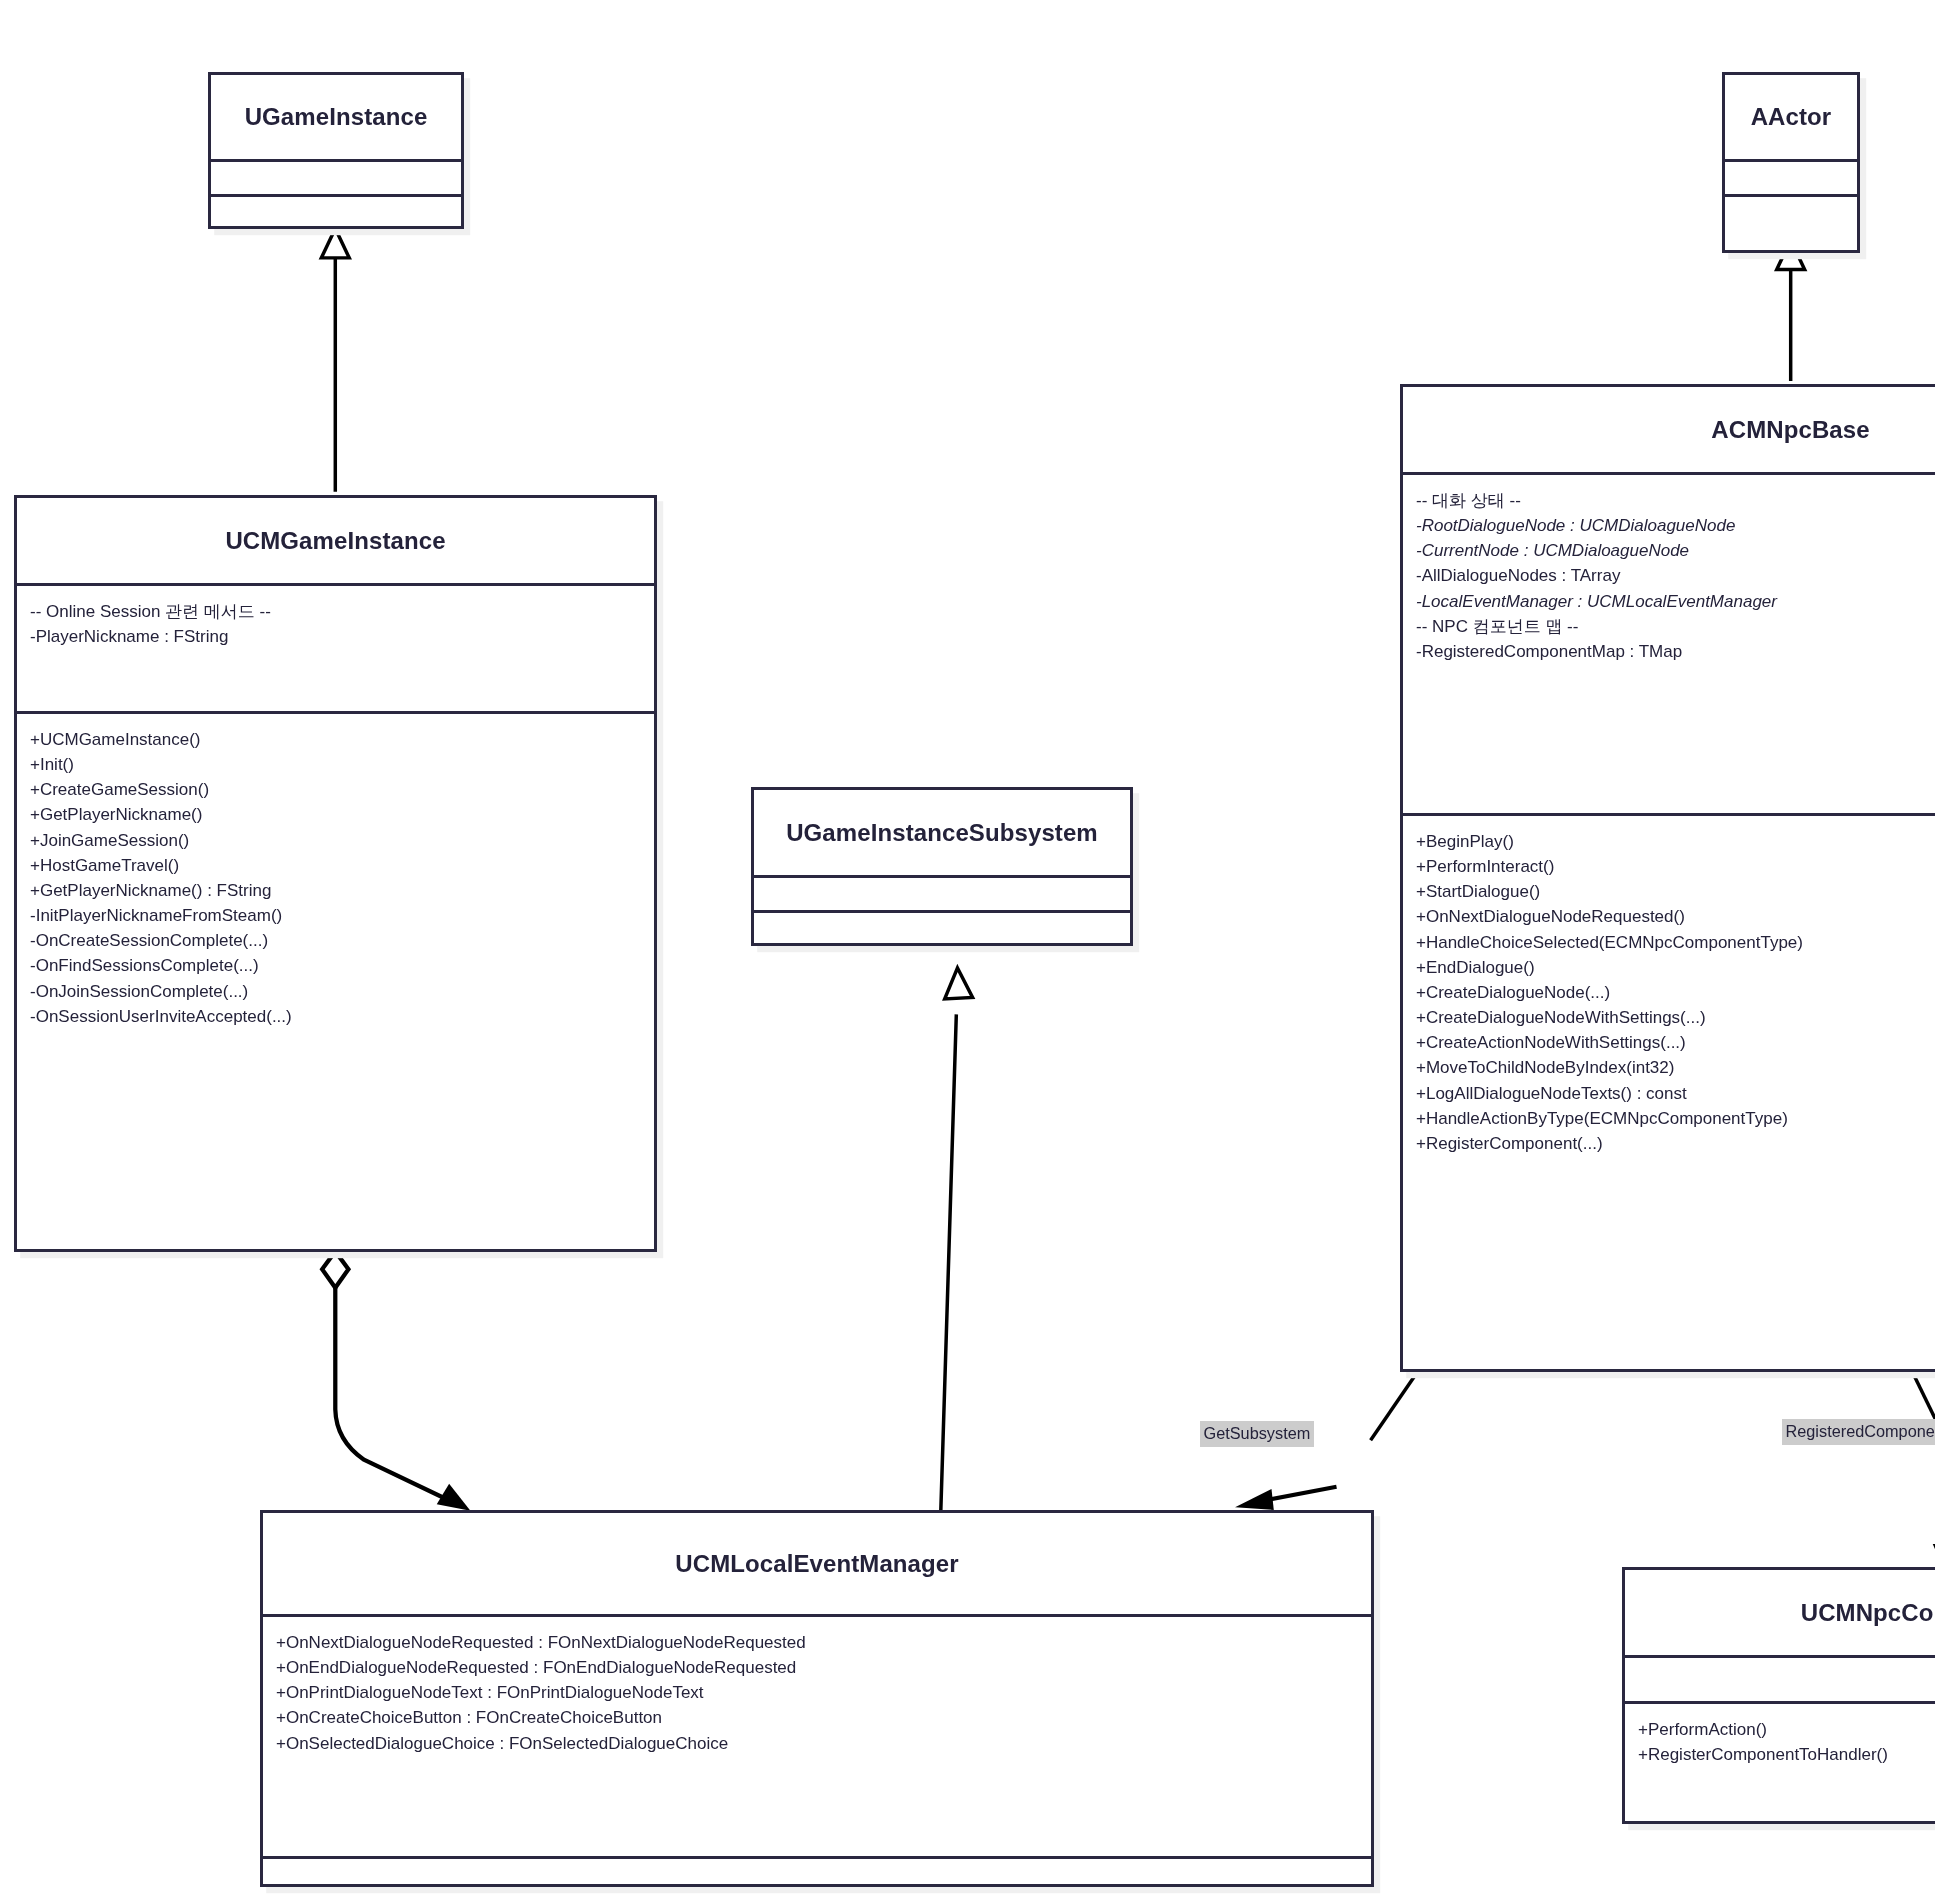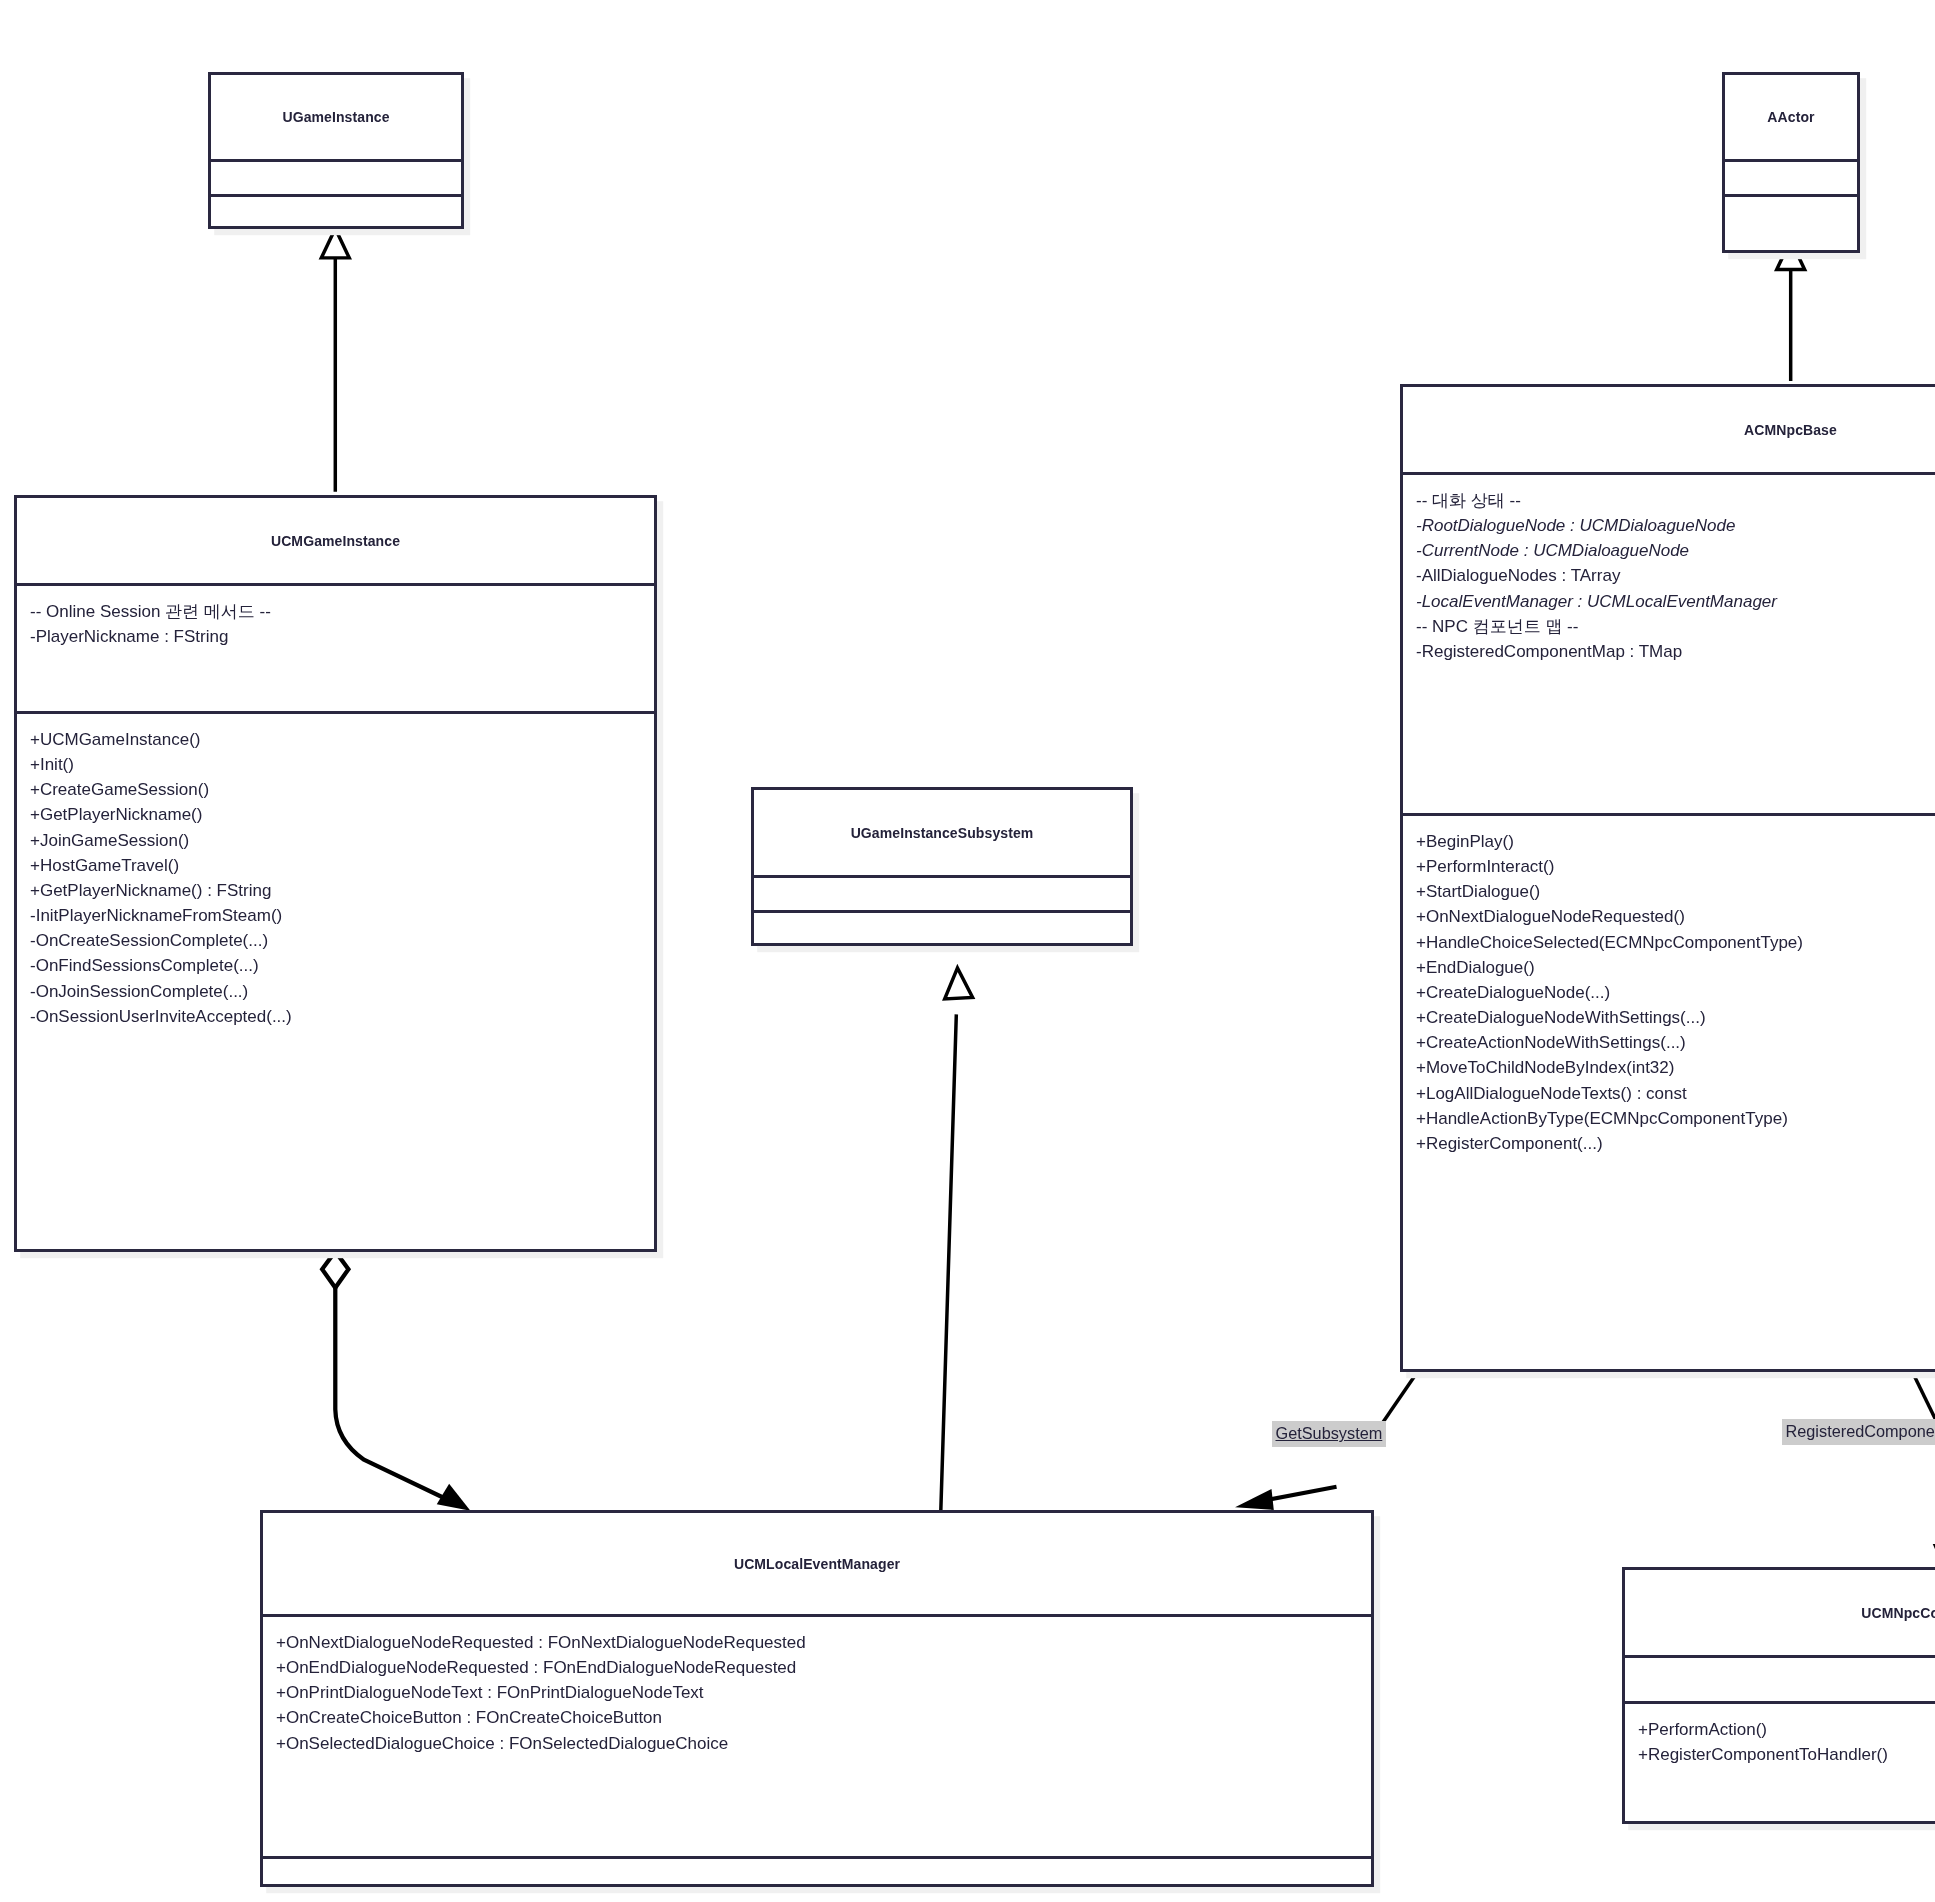--- a/index.html
+++ b/index.html
@@ -44,21 +44,21 @@
   .uml-compartment:last-child {
     border-bottom: none;
   }
   .uml-title {
     display: flex;
     align-items: center;
     justify-content: center;
     text-align: center;
     font-weight: bold;
     color: #24223a;
-    font-size: 14px;
+    font-size: 24px;
     letter-spacing: 0.1px;
     padding: 0 11px;
   }
   .uml-lines {
     padding: 13px 13px 13px 13px;
     color: #24223a;
     font-size: 17px;
     line-height: 1.48;
   }
   .uml-lines .row {
@@ -230,18 +230,18 @@
 
   <div class="uml-class" style="left:1622px; top:1567px; width:650px; height:257px;">
     <div class="uml-compartment uml-title" style="height:88px;">UCMNpcComponentBase</div>
     <div class="uml-compartment uml-empty" style="height:46px;"></div>
     <div class="uml-compartment uml-lines" style="height:116px;">
         <div class="row">+PerformAction()</div>
         <div class="row">+RegisterComponentToHandler()</div>
       </div>
   </div>
 
-  <div class="edge-label" style="left:1272px; top:1421px;text-decoration:underline;">GetSubsystem</div>
+  <div class="edge-label" style="left:1200px; top:1421px;">GetSubsystem</div>
 
   <div class="edge-label" style="left:1782px; top:1419px;">RegisteredComponentMap</div>
 
 </div>
 
 
 </body></html>

